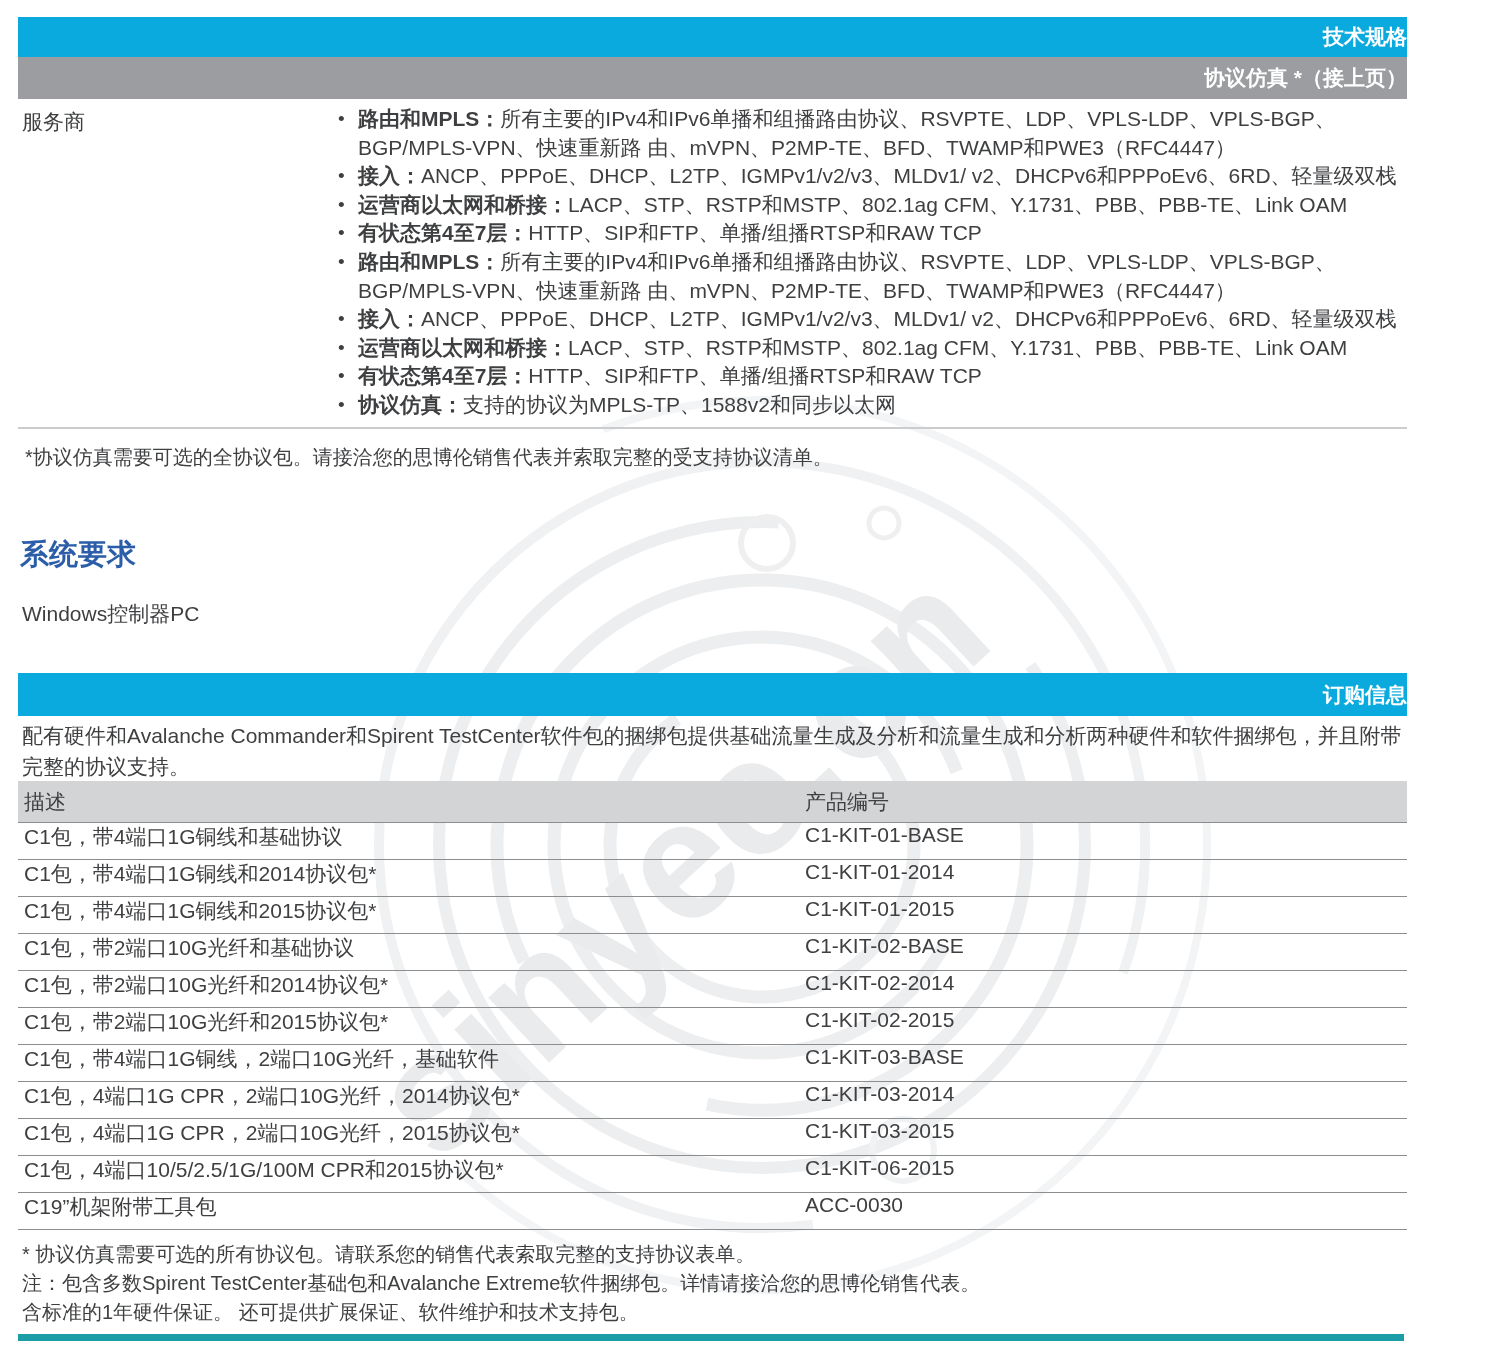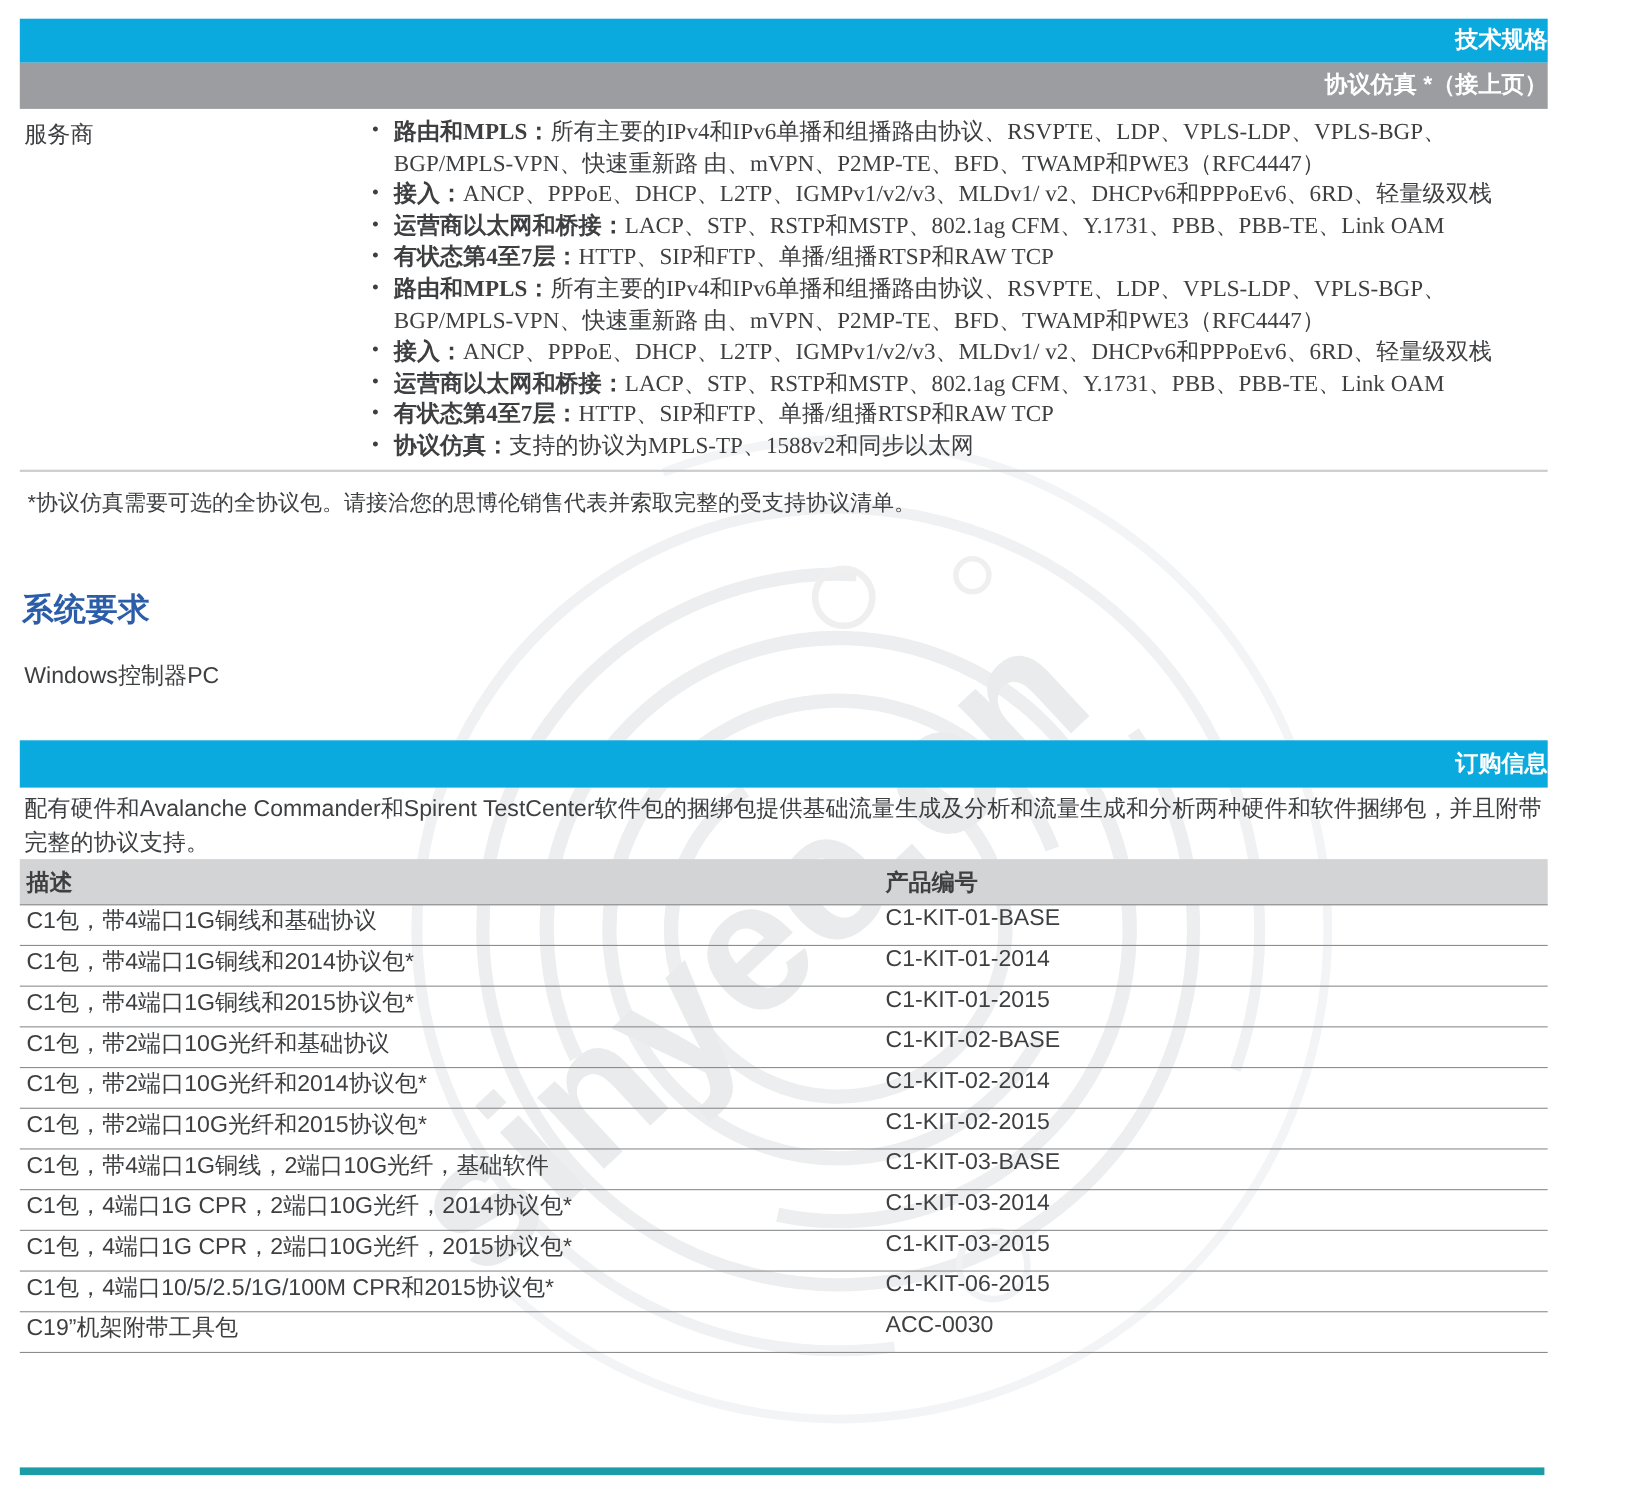--- a/index.html
+++ b/index.html
@@ -14,38 +14,38 @@
 
   .bar{position:absolute;left:18px;width:1389px;box-sizing:border-box;color:#fff;
        font-weight:bold;font-size:21px;padding-left:10px;text-align:right;}
   .bar-cyan-top{top:17px;height:40px;line-height:40px;background:var(--accent,#0AA9DE);}
   .bar-gray{top:57px;height:42px;line-height:42px;background:var(--header-gray,#9B9DA0);}
   .bar-cyan-order{top:673px;height:43px;line-height:43px;background:var(--accent,#0AA9DE);}
 
   .spec-label{position:absolute;left:22px;top:108px;font-size:21px;}
   .spec-bullets{position:absolute;left:337px;top:105px;width:1075px;
                 list-style:none;margin:0;padding:0;font-size:21px;line-height:28.6px;}
-  .spec-bullets li{position:relative;padding-left:21px;font-family:Liberation Serif, serif;}
+  .spec-bullets li{position:relative;padding-left:21px;}
   .spec-bullets li::before{content:"•";position:absolute;left:1px;top:0;font-size:19px;}
   .spec-bullets .btxt{white-space:pre-line;}
 
   .spec-divider{position:absolute;left:18px;top:427px;width:1389px;height:0;
                 border-top:2px solid #CBCCCE;}
   .spec-footnote{position:absolute;left:25px;top:444px;font-size:20px;}
 
   .sys-title{position:absolute;left:20px;top:535px;font-size:29px;font-weight:bold;
              color:var(--heading-blue,#2B5DA9);margin:0;}
   .sys-body{position:absolute;left:22px;top:600px;font-size:21px;}
 
   .order-intro{position:absolute;left:22px;top:720px;width:1389px;font-size:21px;
                line-height:31px;white-space:pre-line;}
 
   .order-table{position:absolute;left:18px;top:781px;width:1389px;font-size:21px;}
   .thead{height:41px;background:var(--table-header,#D3D4D5);display:flex;align-items:center;
-         font-weight:bold;border-bottom:1px solid var(--rule-gray,#8B8D8F);justify-content:space-between;}
+         font-weight:normal;border-bottom:1px solid var(--rule-gray,#8B8D8F);justify-content:space-between;}
   .trow{height:36px;display:flex;align-items:flex-start;
         border-bottom:1px solid var(--rule-gray,#8B8D8F);}
   .col-desc{width:787px;box-sizing:border-box;padding-left:6px;}
   .col-part{flex:1;}
 
   .order-footnotes{position:absolute;left:22px;top:1240px;font-size:20px;line-height:29px;}
 
   .footer-bar{position:absolute;left:18px;top:1334px;width:1386px;height:7px;
               background:var(--footer-teal,#1A9DA6);}
 </style>
@@ -153,15 +153,21 @@
           <div class="col-desc">C1包，4端口10/5/2.5/1G/100M CPR和2015协议包*</div>
           <div class="col-part">C1-KIT-06-2015</div>
         </div>
         <div class="trow">
           <div class="col-desc">C19”机架附带工具包</div>
           <div class="col-part">ACC-0030</div>
         </div>
       </div>
   </div>
 
+  <div class="order-footnotes">
+
+  <div>* 协议仿真需要可选的所有协议包。请联系您的销售代表索取完整的支持协议表单。</div>
+      <div>注：包含多数Spirent TestCenter基础包和Avalanche Extreme软件捆绑包。详情请接洽您的思博伦销售代表。</div>
+      <div>含标准的1年硬件保证。 还可提供扩展保证、软件维护和技术支持包。</div>
+    </div>
 
   <div class="footer-bar"></div>
 </div>
 
 </body></html>

